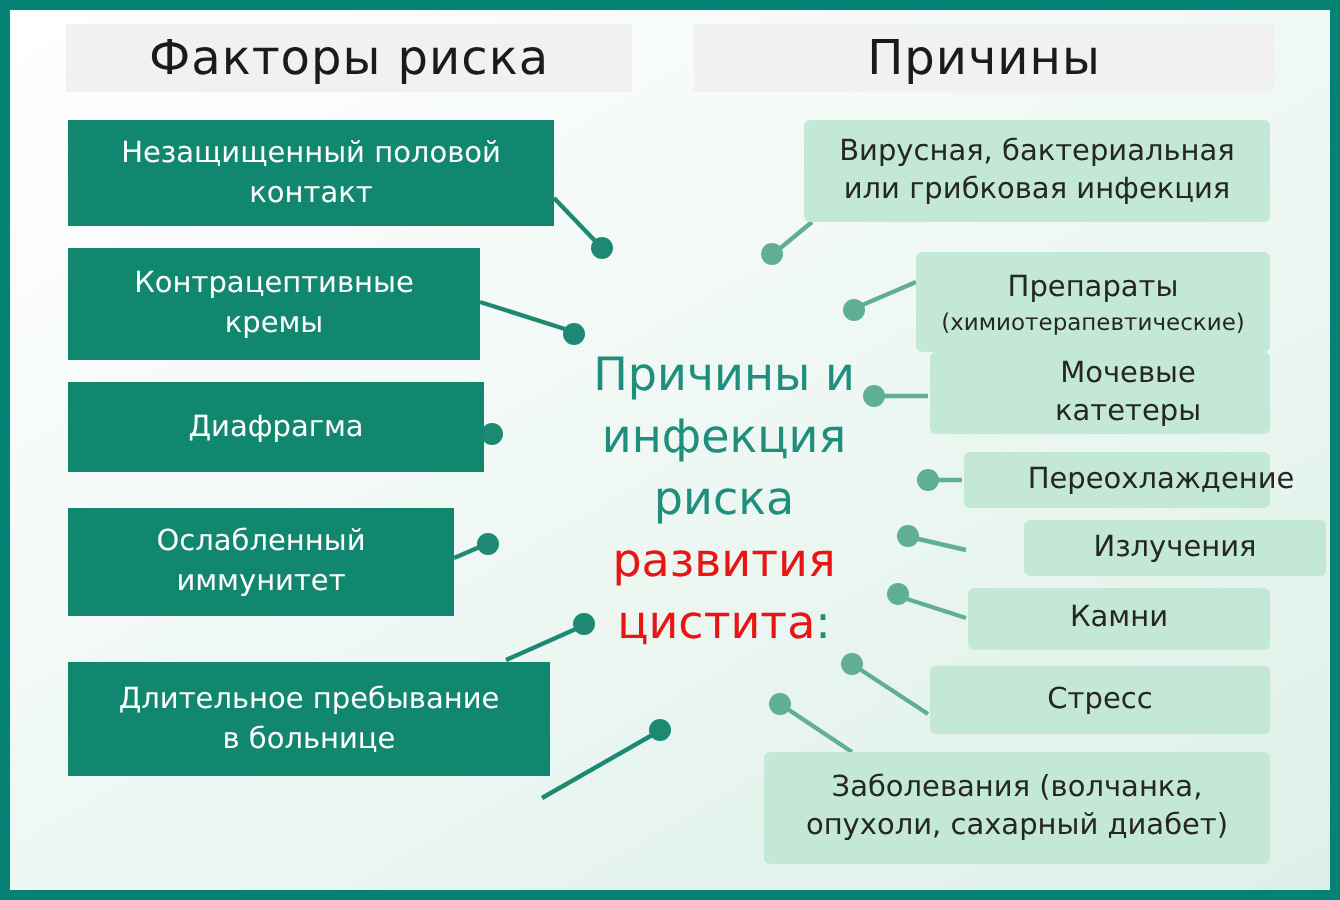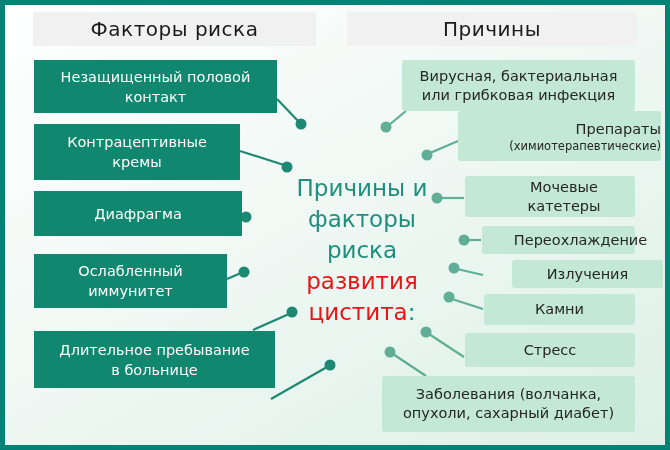--- a/index.html
+++ b/index.html
@@ -14,21 +14,21 @@
     background:linear-gradient(150deg,#ffffff 0%,#f4faf7 35%,#ddf0e8 100%);
   }
   .frame-border{
     position:absolute;inset:0;border:5px solid var(--frame);
     pointer-events:none;z-index:30;
   }
   .abs{position:absolute;box-sizing:border-box;}
   .header{
     background:var(--header-bg);color:#1b1b1b;
     display:flex;align-items:center;justify-content:center;
-    font-size:20px;letter-spacing:0.5px;z-index:5;
+    font-size:24px;letter-spacing:0.5px;z-index:5;
   }
   .dark-box{
     background:var(--dark-box);color:#fdfdfd;
     display:flex;align-items:center;justify-content:center;text-align:center;
     font-size:14.5px;line-height:20px;z-index:5;
   }
   .light-box{
     background:var(--light-box);color:#262626;border-radius:3px;
     display:flex;flex-direction:column;align-items:center;justify-content:center;text-align:center;
     font-size:14.5px;line-height:19px;z-index:5;
@@ -107,31 +107,31 @@
     <span>Ослабленный
 иммунитет</span>
   </div>
   <div class="abs dark-box" style="left:34px;top:331px;width:241px;height:57px;">
     <span>Длительное пребывание
 в больнице</span>
   </div>
 
   <div class="abs center-title" style="left:277px;top:173px;width:170px;">
     <div>Причины и</div>
-    <div>факторы</div>
+    <div>инфекция</div>
     <div>риска</div>
     <div class="red">развития</div>
     <div><span class="red">цистита</span><span class="colon">:</span></div>
   </div>
 
   <div class="abs light-box" style="left:402px;top:60px;width:233px;height:51px;">
     <span>Вирусная, бактериальная
 или грибковая инфекция</span>
   </div>
-  <div class="abs light-box" style="left:458px;top:111px;width:203px;height:50px;align-items:flex-end;">
+  <div class="abs light-box" style="left:458px;top:126px;width:177px;height:50px;">
     <span>Препараты</span>
     <span class="sub">(химиотерапевтические)</span>
   </div>
   <div class="abs light-box" style="left:465px;top:176px;width:170px;height:41px;padding-left:28px;">
     <span>Мочевые катетеры</span>
   </div>
   <div class="abs light-box" style="left:482px;top:226px;width:153px;height:28px;padding-left:44px;">
     <span>Переохлаждение</span>
   </div>
   <div class="abs light-box" style="left:484px;top:260px;width:151px;height:28px;margin-left:28px;">

